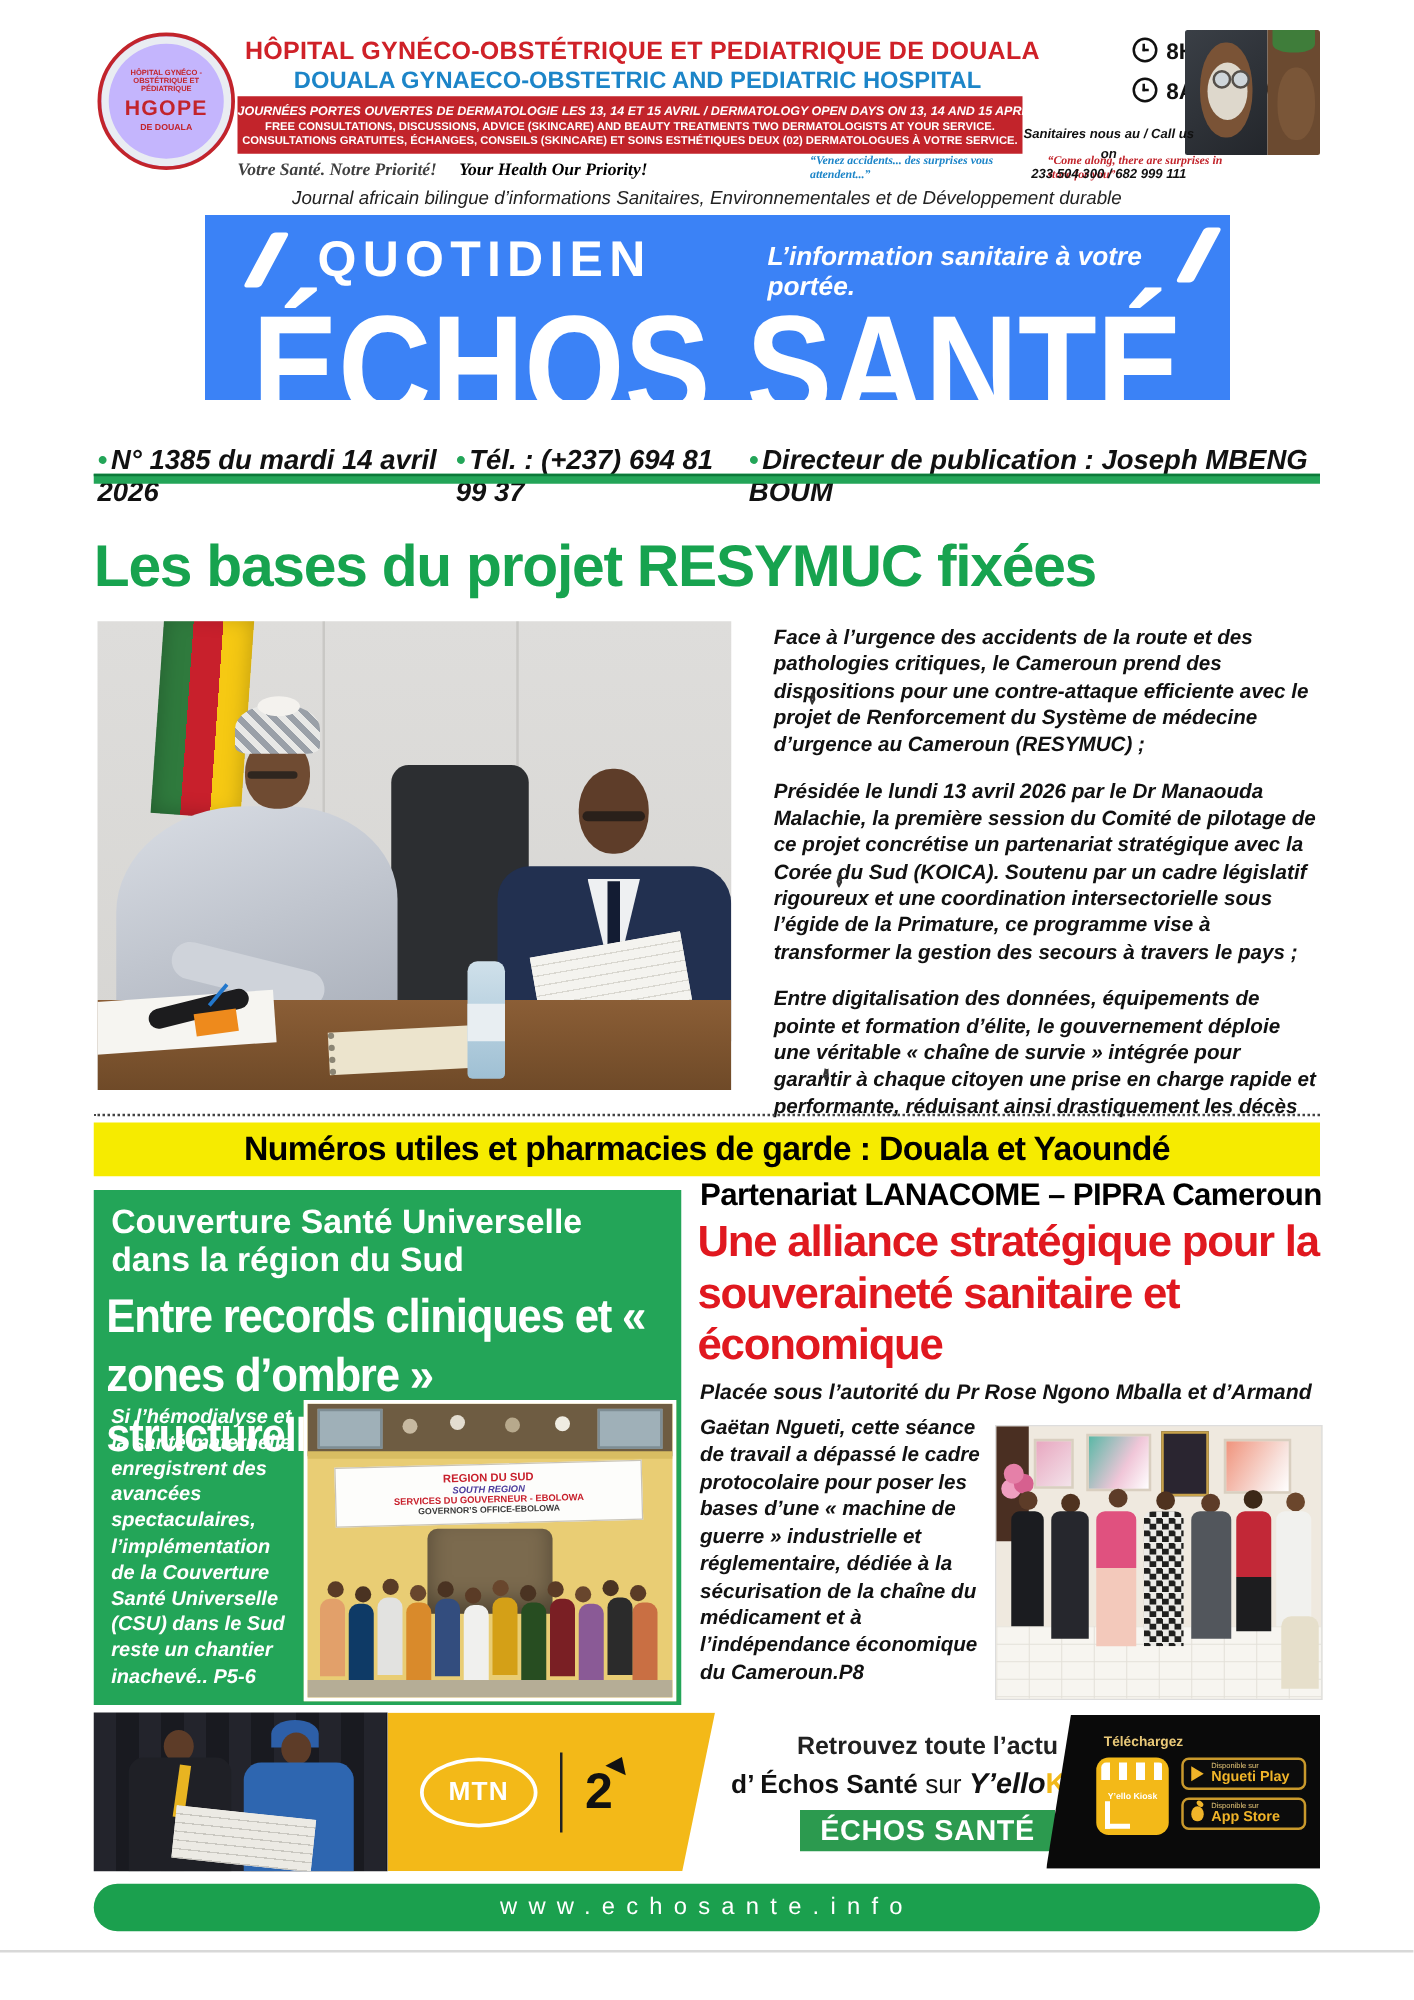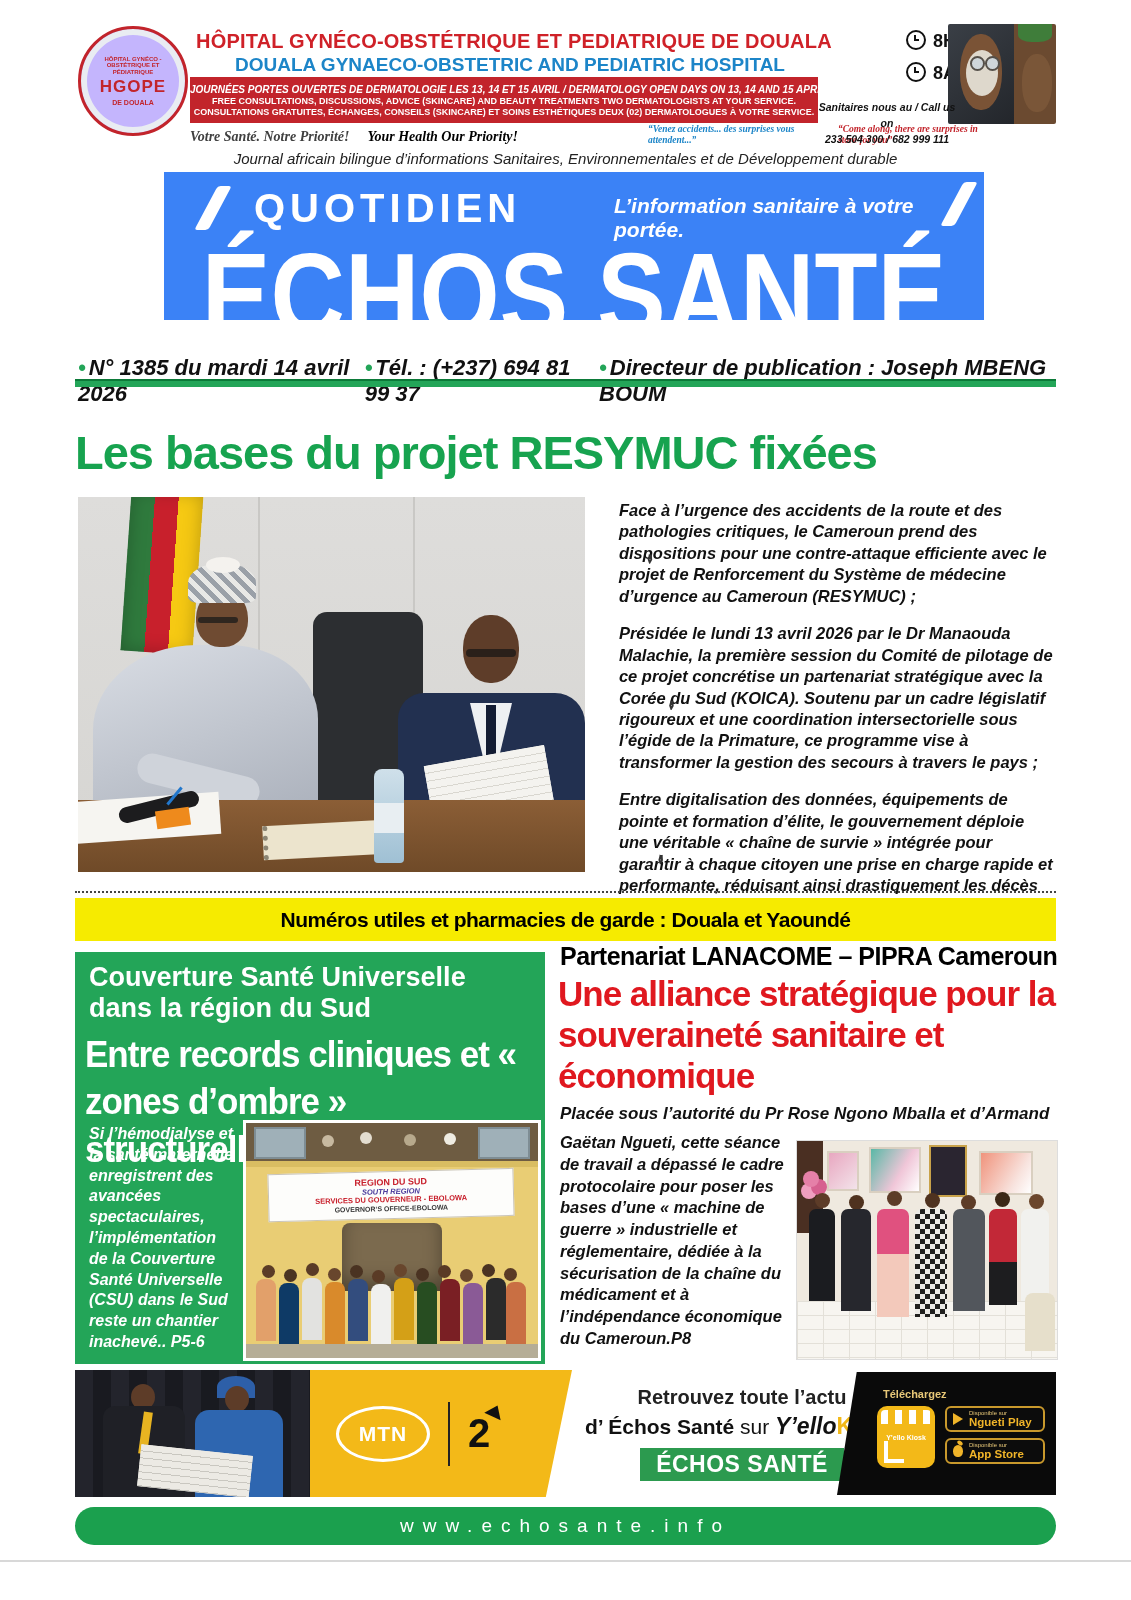--- a/index.html
+++ b/index.html
@@ -93,21 +93,21 @@
   .pm-desk{position:absolute;left:0;bottom:0;width:100%;height:72px;background:linear-gradient(#8b5e36,#6f4a28);}
   .pm-paper1{position:absolute;left:-8px;top:300px;width:150px;height:42px;background:#f6f5f1;transform:rotate(-4deg);}
   .pm-notebook{position:absolute;left:185px;top:326px;width:118px;height:34px;background:#ece4cd;transform:rotate(-3deg);border-left:5px dotted #8b8574;}
   .pm-clamp{position:absolute;left:78px;top:312px;width:34px;height:18px;background:#ee8a1c;transform:rotate(-8deg);}
   .pm-mic{position:absolute;left:40px;top:302px;width:82px;height:16px;background:#1c1c1e;border-radius:8px;transform:rotate(-14deg);}
   .pm-bottle{position:absolute;left:296px;top:272px;width:30px;height:94px;background:linear-gradient(#cfe0ea,#9fc0d4);border-radius:8px 8px 4px 4px;}
   .pm-bottle::before{content:"";position:absolute;left:0;top:34px;width:30px;height:30px;background:#e8eef2;}
 
   .dotted-sep{left:75px;top:891px;width:981px;border-top:2px dotted #444;}
   .yellow-strip{left:75px;top:898px;width:981px;height:43px;background:#f6eb00;display:flex;align-items:center;justify-content:center;}
-  .yellow-strip span{font-size:21px;font-weight:bold;color:#000;letter-spacing:-.5px;}
+  .yellow-strip span{font-size:27px;font-weight:bold;color:#000;letter-spacing:-.5px;}
 
   
   .green-panel{left:75px;top:952px;width:470px;height:412px;background:#23a558;color:#fff;}
   .gp-kicker{position:absolute;left:14px;top:10px;width:440px;font-size:27px;font-weight:bold;line-height:1.15;}
   .gp-headline{position:absolute;left:10px;top:78px;width:455px;font-size:35px;font-weight:bold;line-height:1.25;letter-spacing:-1px;transform:scaleY(1.08);transform-origin:left top;}
   .gp-body{position:absolute;left:14px;top:172px;width:148px;font-size:16px;font-style:italic;font-weight:bold;line-height:1.3;}
 
   .photo-ebolowa{position:absolute;left:168px;top:168px;width:292px;height:235px;background:#e9cd74;border:3px solid #fff;overflow:hidden;}
   .eb-top{position:absolute;left:0;top:0;width:100%;height:42px;background:#6e5c42;}
   .eb-balcony{position:absolute;left:40px;top:10px;width:12px;height:12px;border-radius:50%;background:#d8cbb4;

